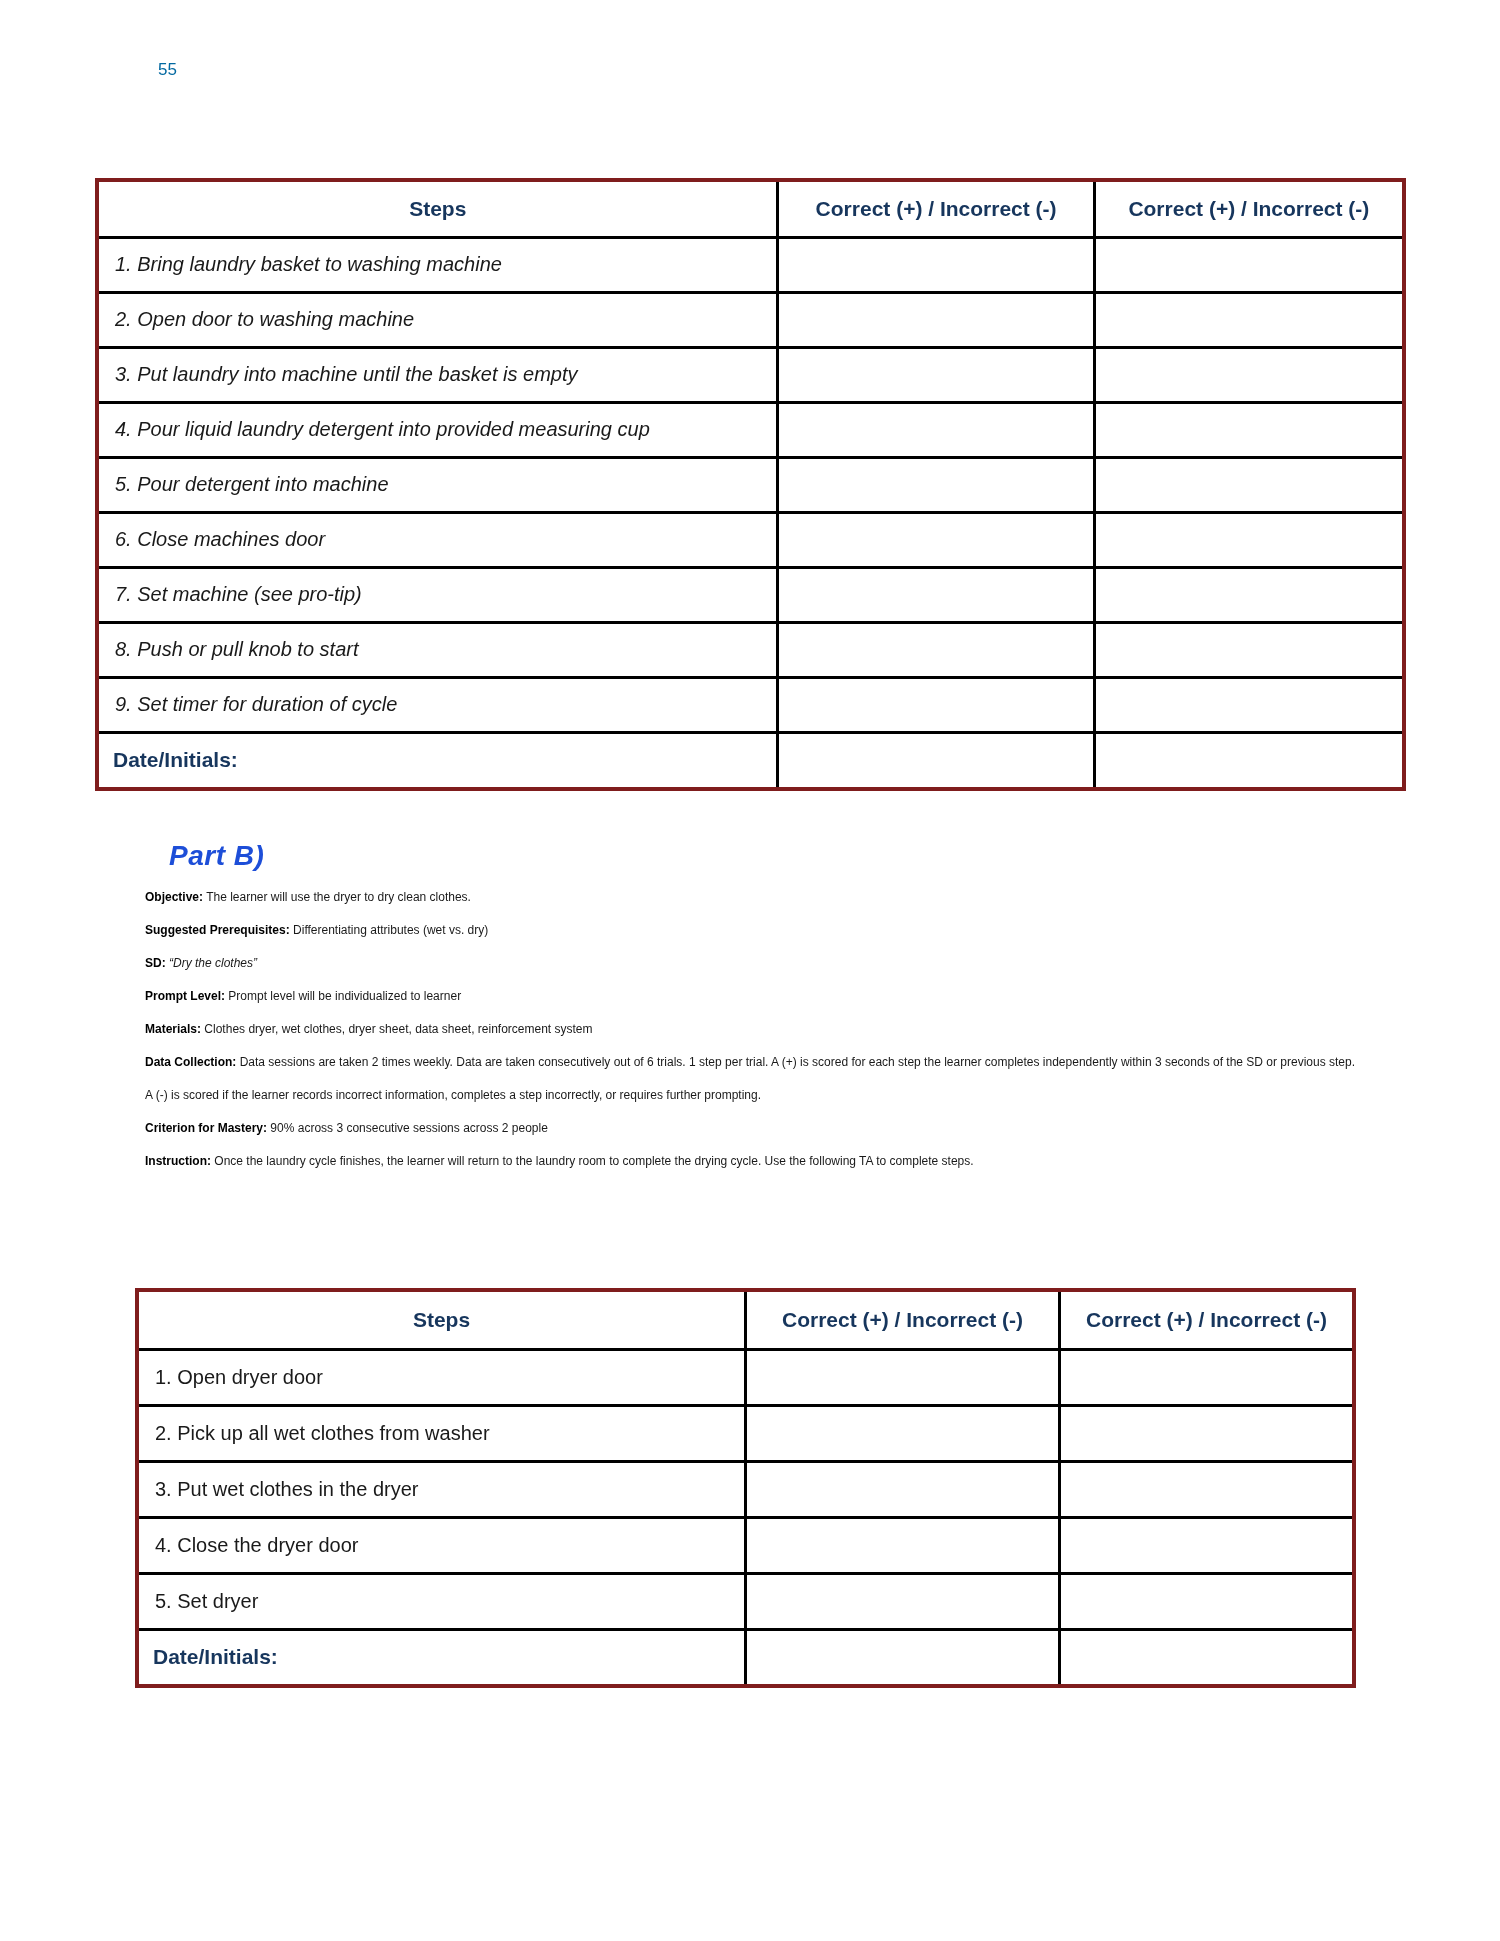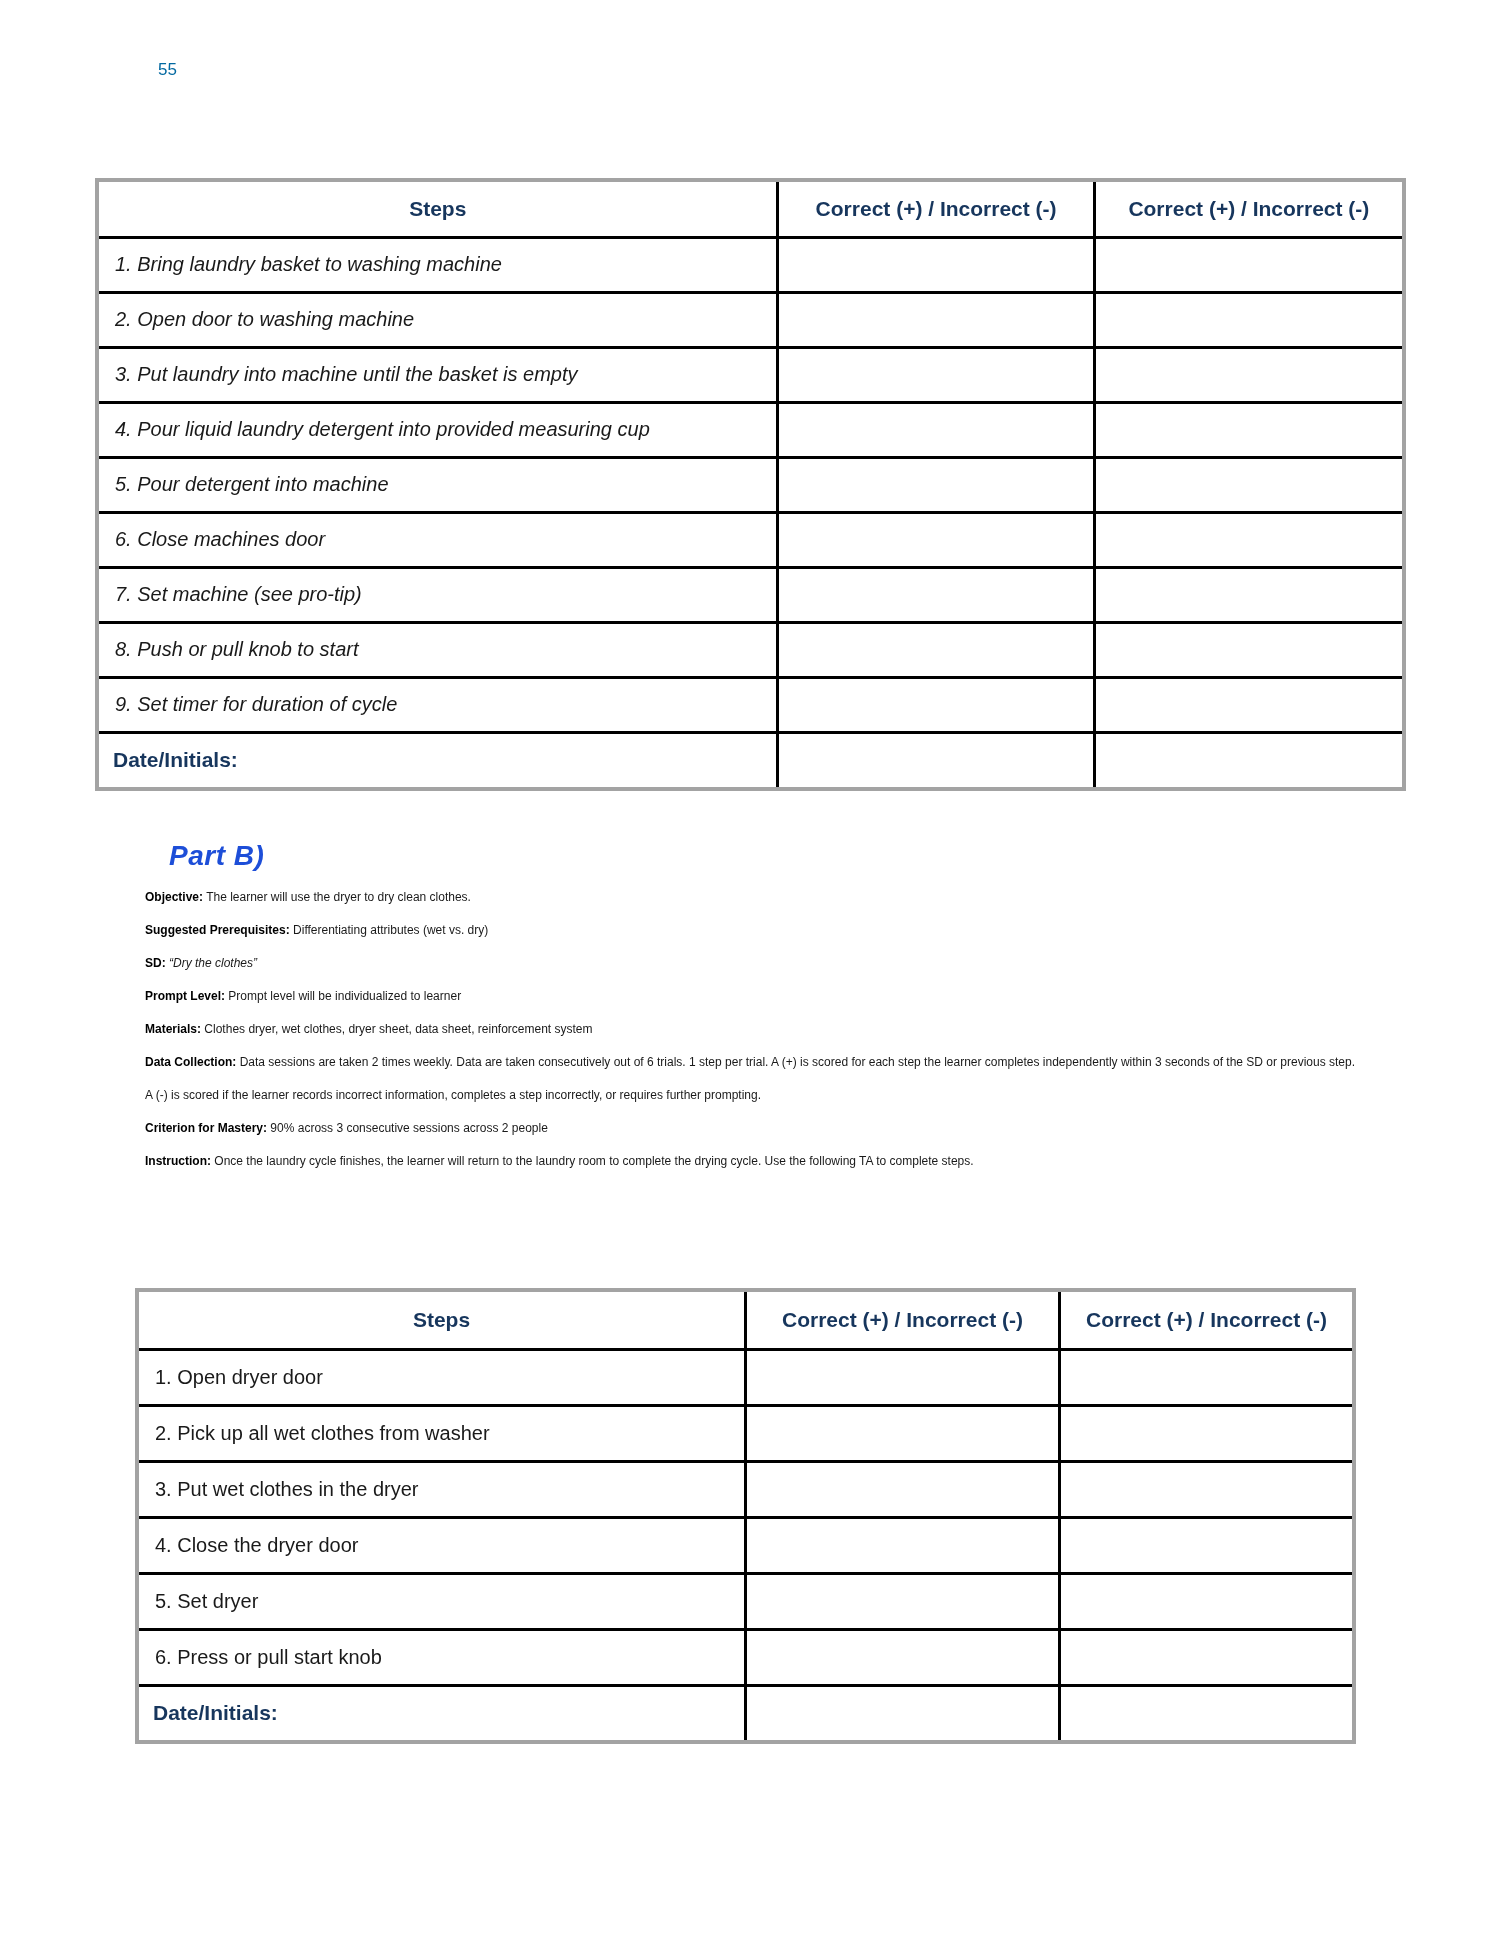--- a/index.html
+++ b/index.html
@@ -25,21 +25,21 @@
     table-layout: fixed;
     position: absolute;
     background: #ffffff;
   }
   table.steps-table th,
   table.steps-table td {
     border: 3px solid #000000;
     vertical-align: middle;
     overflow: hidden;
   }
-  table.steps-table { border: 4px solid #a3a3a3; }
+  table.steps-table { border: 4px solid #7f1d1d; }
   .table-a { left: 95px;  top: 178px;  width: 1311px; }
   .table-b { left: 135px; top: 1288px; width: 1221px; }
   .table-a tr.hdr  { height: 57px; }
   .table-a tr.row  { height: 55px; font-style: italic; }
   .table-a tr.ftr  { height: 57px; }
   .table-b tr.hdr  { height: 59px; }
   .table-b tr.row  { height: 56px; }
   .table-b tr.ftr  { height: 57px; }
   th.col-steps, th.col-score {
     font-size: 21px;
@@ -201,25 +201,20 @@
       <tr class="row">
         <td class="step-cell">4. Close the dryer door</td>
         <td class="score-cell"></td>
         <td class="score-cell"></td>
       </tr>
       <tr class="row">
         <td class="step-cell">5. Set dryer</td>
         <td class="score-cell"></td>
         <td class="score-cell"></td>
       </tr>
-      <tr class="row">
-        <td class="step-cell">6. Press or pull start knob</td>
-        <td class="score-cell"></td>
-        <td class="score-cell"></td>
-      </tr>
       <tr class="ftr">
         <td class="footer-cell">Date/Initials:</td>
         <td class="score-cell"></td>
         <td class="score-cell"></td>
       </tr>
     </tbody>
   </table>
 
 </div>
 

